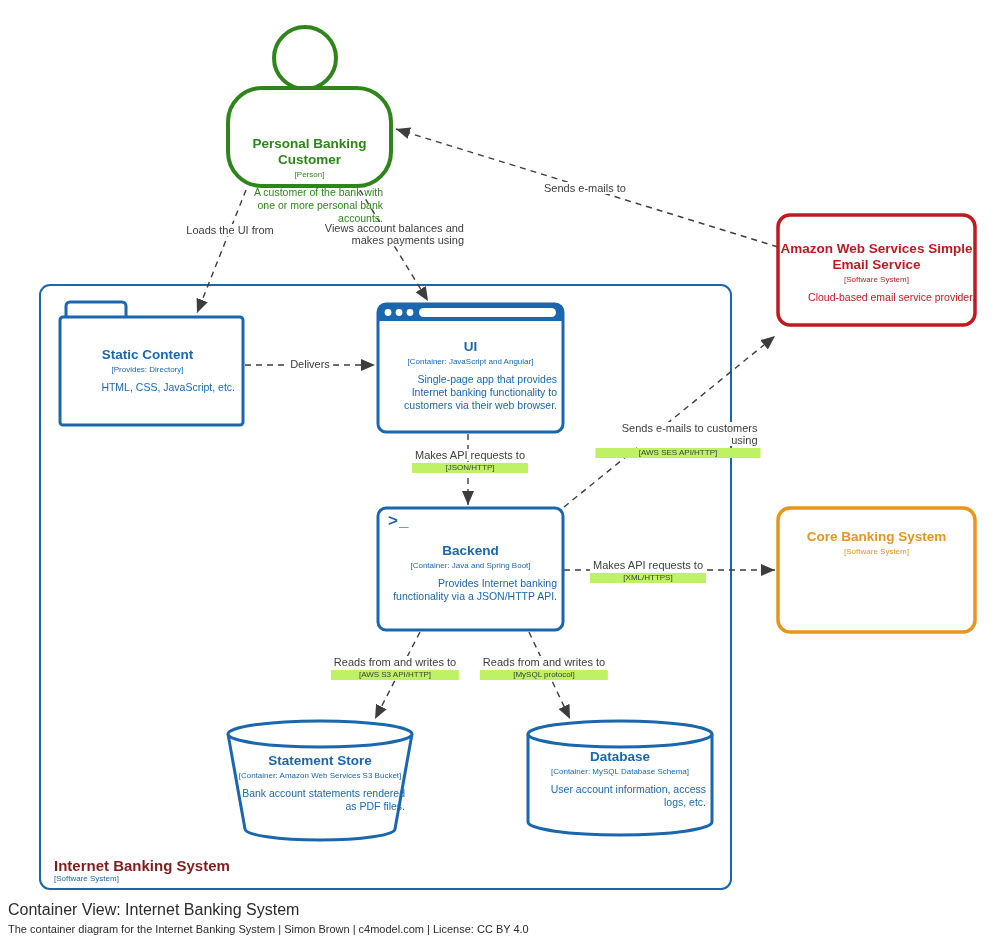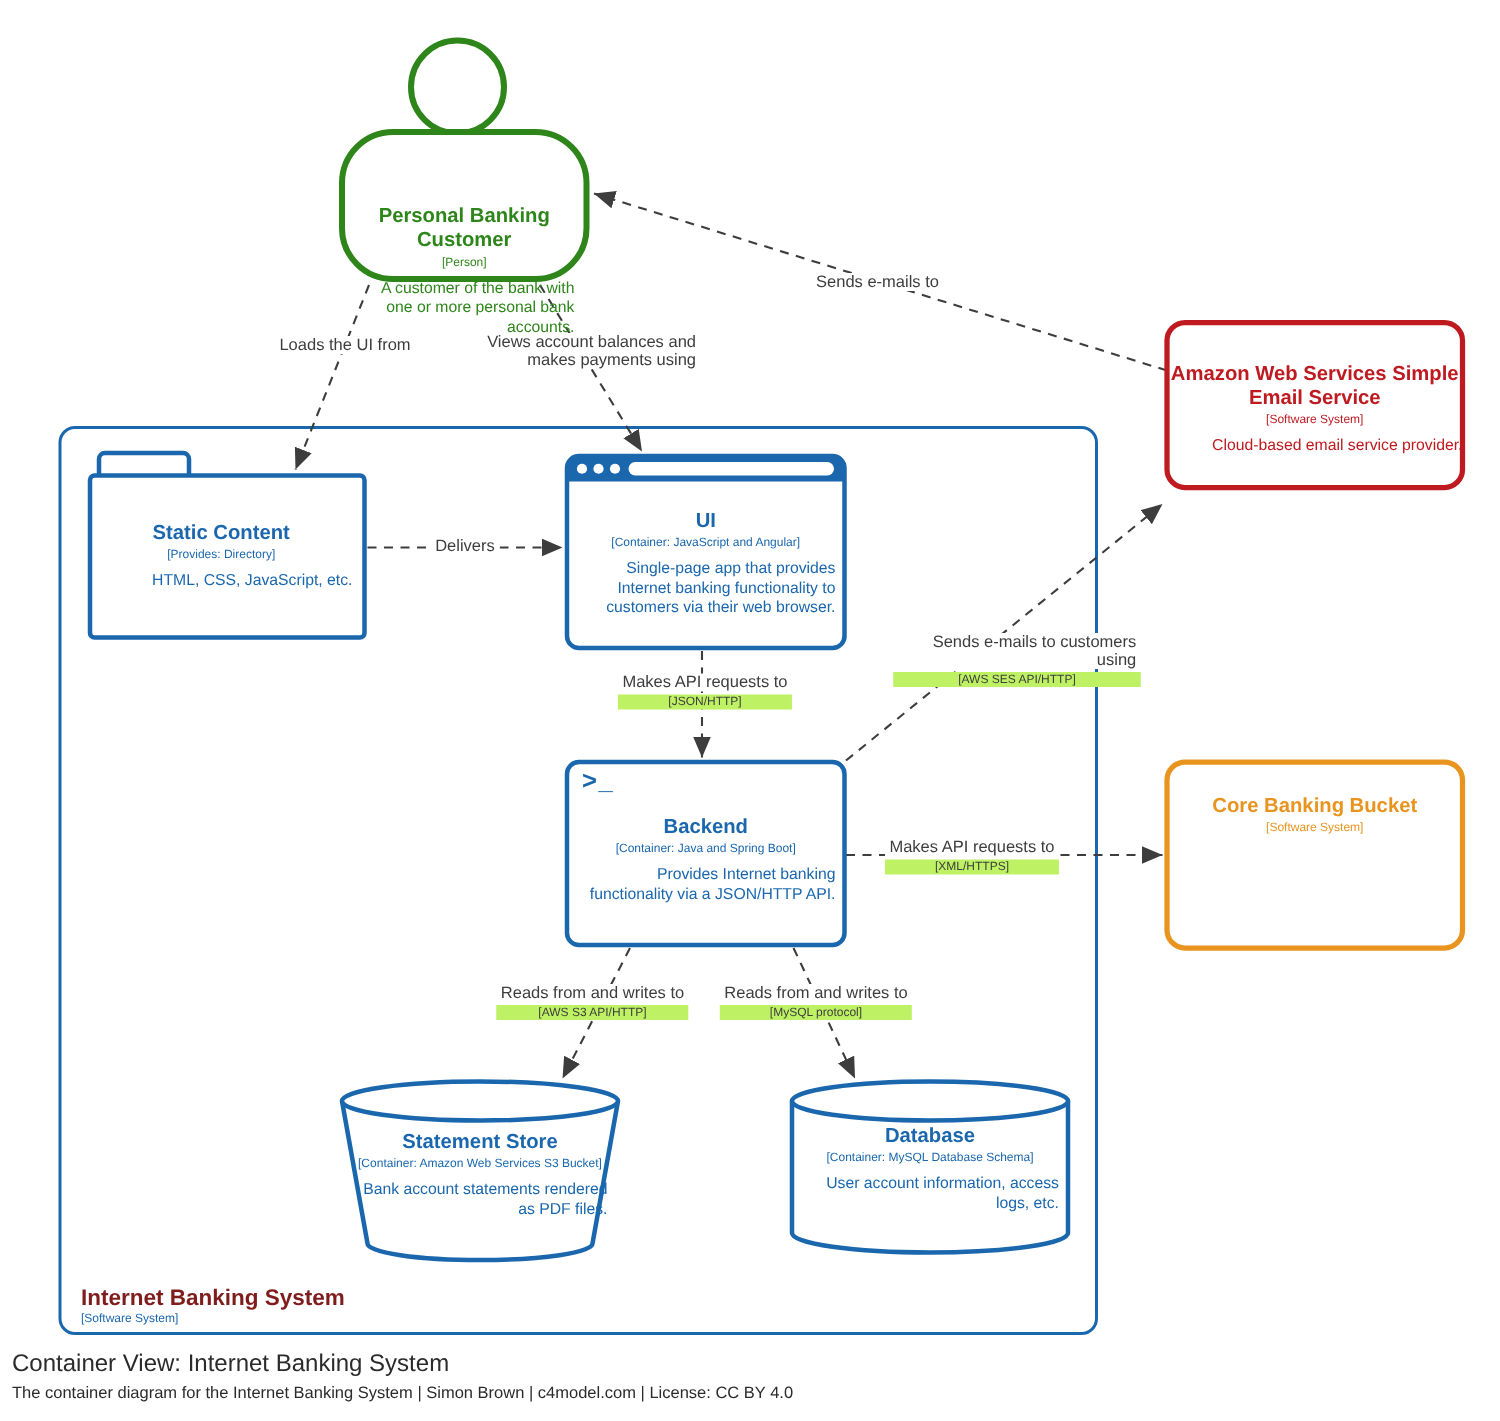--- a/index.html
+++ b/index.html
@@ -110,21 +110,21 @@
 
   <div class="terminal-icon">&gt;_</div>
 
   <div class="node-text" style="left:378px;top:543px;width:185px;">
     <div class="node-title blue">Backend</div>
     <div class="node-type blue">[Container: Java and Spring Boot]</div>
     <div class="node-desc blue" style="padding:0 6px;">Provides Internet banking functionality via a JSON/HTTP API.</div>
   </div>
 
   <div class="node-text" style="left:778px;top:529px;width:197px;">
-    <div class="node-title orange">Core Banking Bucket</div>
+    <div class="node-title orange">Core Banking System</div>
     <div class="node-type orange">[Software System]</div>
   </div>
 
   <div class="node-text" style="left:225px;top:753px;width:190px;">
     <div class="node-title blue">Statement Store</div>
     <div class="node-type blue">[Container: Amazon Web Services S3 Bucket]</div>
     <div class="node-desc blue" style="padding:0 10px;">Bank account statements rendered as PDF files.</div>
   </div>
 
   <div class="node-text" style="left:528px;top:749px;width:184px;">

